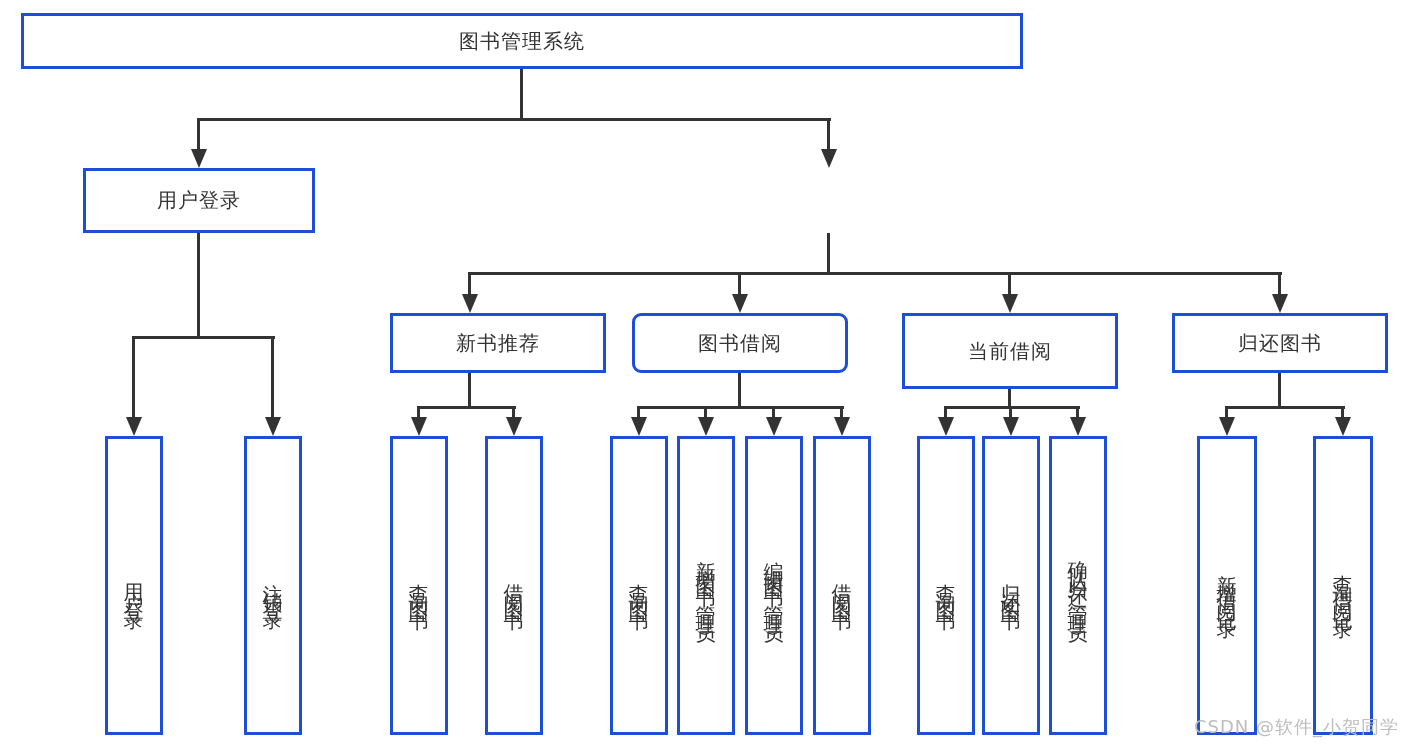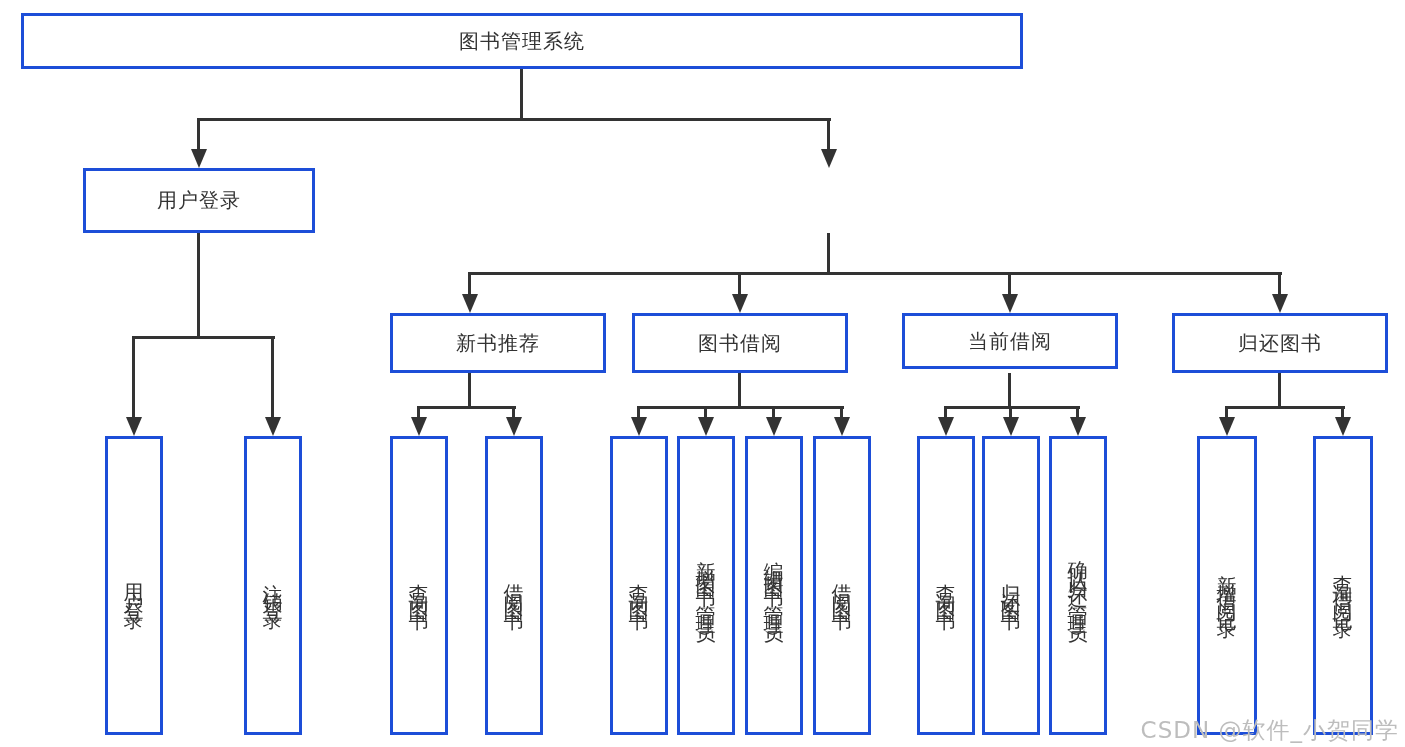--- a/index.html
+++ b/index.html
@@ -38,22 +38,22 @@
     text-orientation: mixed;
     font-size: 20px;
     letter-spacing: 9px;
     line-height: 1;
   }
   
   #n-root    { left: 21px;  top: 13px;  width: 1002px; height: 56px; }
   #n-ulogin  { left: 83px;  top: 168px; width: 232px;  height: 65px; }
   #n-bmgmt   { left: 713px; top: 168px; width: 232px;  height: 65px; }
   #n-newrec  { left: 362px; top: 313px; width: 216px;  height: 60px; margin-left: 28px; }
-  #n-borrow  { left: 632px; top: 313px; width: 216px;  height: 60px; }
-  #n-current { left: 902px; top: 313px; width: 216px;  height: 56px; }
+  #n-borrow  { left: 632px; top: 313px; width: 216px;  height: 60px; border-radius: 9px; }
+  #n-current { left: 902px; top: 313px; width: 216px;  height: 76px; }
   #n-records { left: 1172px;top: 313px; width: 216px;  height: 60px; }
   
   #l-ul   { left: 105px;  }
   #l-lo   { left: 244px;  }
   #l-q1   { left: 390px;  }
   #l-b1   { left: 485px;  }
   #l-q2   { left: 610px;  }
   #l-add  { left: 677px;  }
   #l-edit { left: 745px;  }
   #l-b2   { left: 813px;  }
@@ -133,21 +133,21 @@
   #c-br-bar  { left: 1225px; top: 406px; width: 120px; }
   #c-br-d1   { left: 1225px; top: 409px; height: 10px; }
   #c-br-d2   { left: 1341px; top: 409px; height: 10px; }
   #a-br-1 { left: 1219px; top: 417px; }
   #a-br-2 { left: 1335px; top: 417px; }
   
   .watermark {
     position: absolute;
     right: 6px;
     top: 715px;
-    font-size: 23px;
+    font-size: 18px;
     color: #bdbdbd;
     letter-spacing: 1px;
     white-space: nowrap;
   }
 </style>
 </head>
 <body>
 
 <div class="canvas">
 

